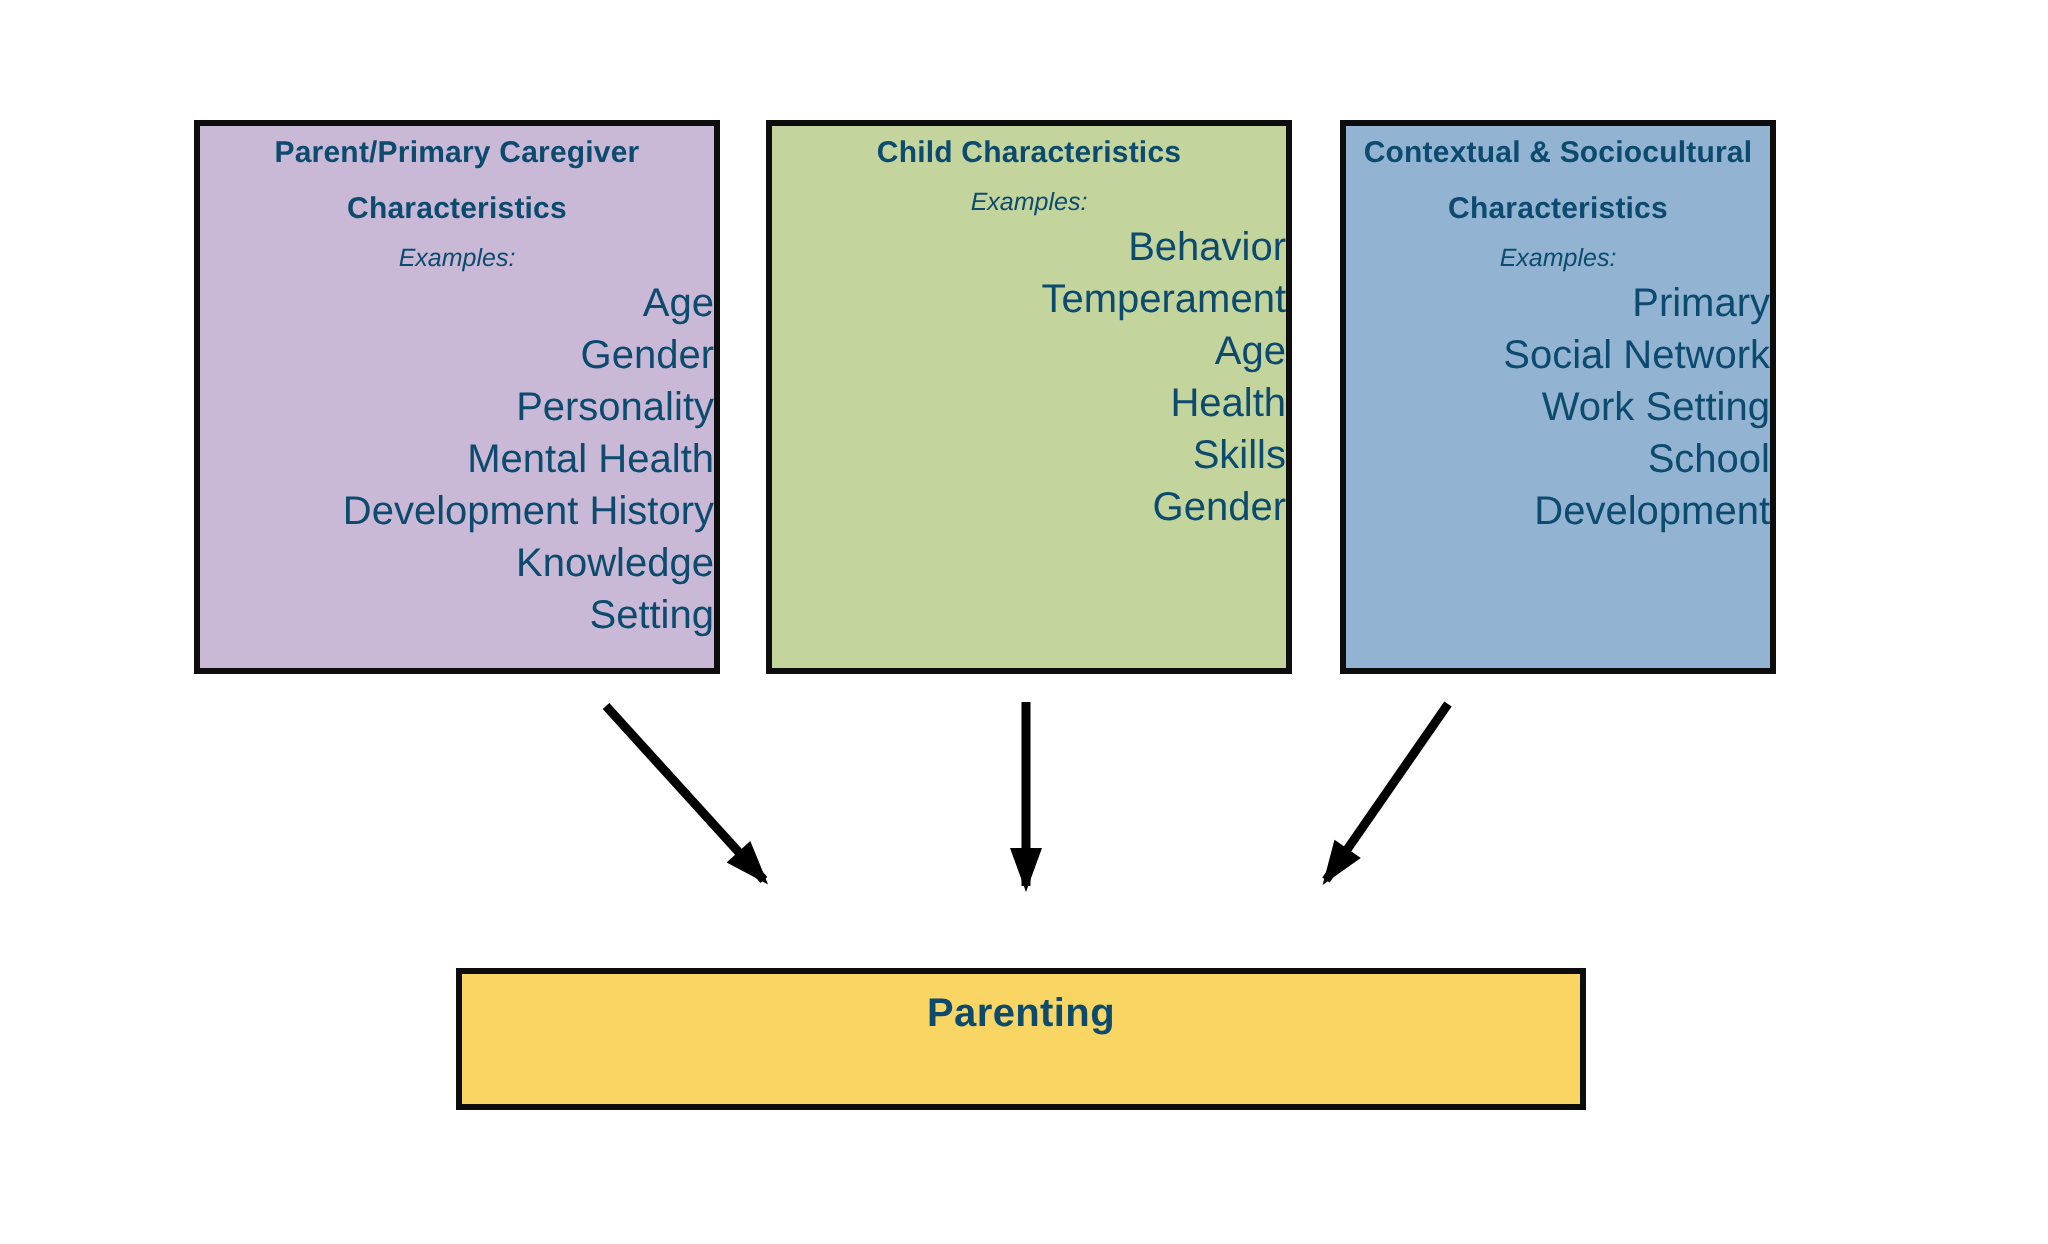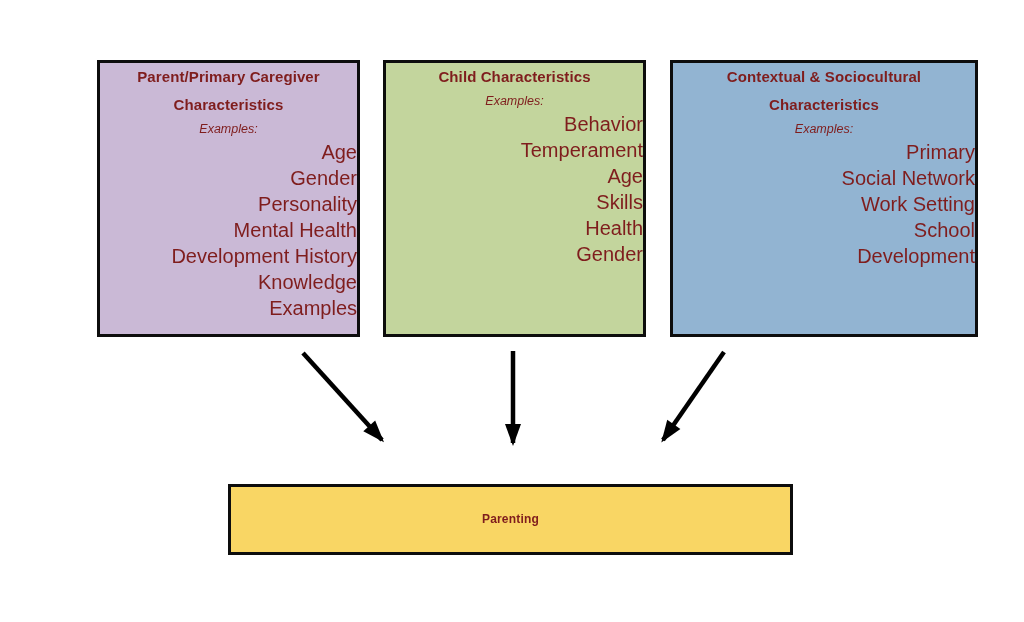--- a/index.html
+++ b/index.html
@@ -7,34 +7,34 @@
     padding: 0;
     background: #ffffff;
   }
   .canvas {
     position: relative;
     width: 1024px;
     height: 622px;
     background: #ffffff;
     overflow: hidden;
     font-family: "Liberation Sans", sans-serif;
-    color: #7f1d1d;
+    color: #0c4a6e;
   }
   .box {
     position: absolute;
     top: 60px;
     width: 263px;
     height: 277px;
     border: 3px solid #0d0d0d;
     box-sizing: border-box;
     text-align: center;
   }
   .box-1 { left: 97px; }
   .box-2 { left: 383px; }
-  .box-3 { left: 670px; width: 308px; }
+  .box-3 { left: 670px; width: 218px; }
   .title-line {
     font-size: 15px;
     font-weight: bold;
     line-height: 28px;
     letter-spacing: 0.1px;
   }
   .examples {
     font-size: 12.5px;
     font-style: italic;
     line-height: 20px;
@@ -49,25 +49,24 @@
     left: 228px;
     top: 484px;
     width: 565px;
     height: 71px;
     border: 3px solid #0d0d0d;
     box-sizing: border-box;
     text-align: center;
     padding-top: 7px;
   }
   .outcome-label {
-    font-size: 12px;
+    font-size: 20px;
     font-weight: bold;
     line-height: 26px;
     letter-spacing: 0.2px;
-    margin-top: 12px;
   }
   .arrows {
     position: absolute;
     left: 0;
     top: 0;
     pointer-events: none;
   }
   .arrow {
     stroke-width: 4.5px;
     fill: none;
@@ -82,33 +81,33 @@
     <div class="title-line">Parent/Primary Caregiver</div>
     <div class="title-line">Characteristics</div>
     <div class="examples">Examples:</div>
     <div class="items">
       <div class="item">Age</div>
       <div class="item">Gender</div>
       <div class="item">Personality</div>
       <div class="item">Mental Health</div>
       <div class="item">Development History</div>
       <div class="item">Knowledge</div>
-      <div class="item">Examples</div>
+      <div class="item">Setting</div>
     </div>
   </div>
 
   <div class="box box-2" style="background-color: rgb(195, 213, 157);">
     <div class="title-line">Child Characteristics</div>
     <div class="examples">Examples:</div>
     <div class="items">
       <div class="item">Behavior</div>
       <div class="item">Temperament</div>
       <div class="item">Age</div>
+      <div class="item">Health</div>
       <div class="item">Skills</div>
-      <div class="item">Health</div>
       <div class="item">Gender</div>
     </div>
   </div>
 
   <div class="box box-3" style="background-color: rgb(146, 180, 210);">
     <div class="title-line">Contextual &amp; Sociocultural</div>
     <div class="title-line">Characteristics</div>
     <div class="examples">Examples:</div>
     <div class="items">
       <div class="item">Primary</div>

